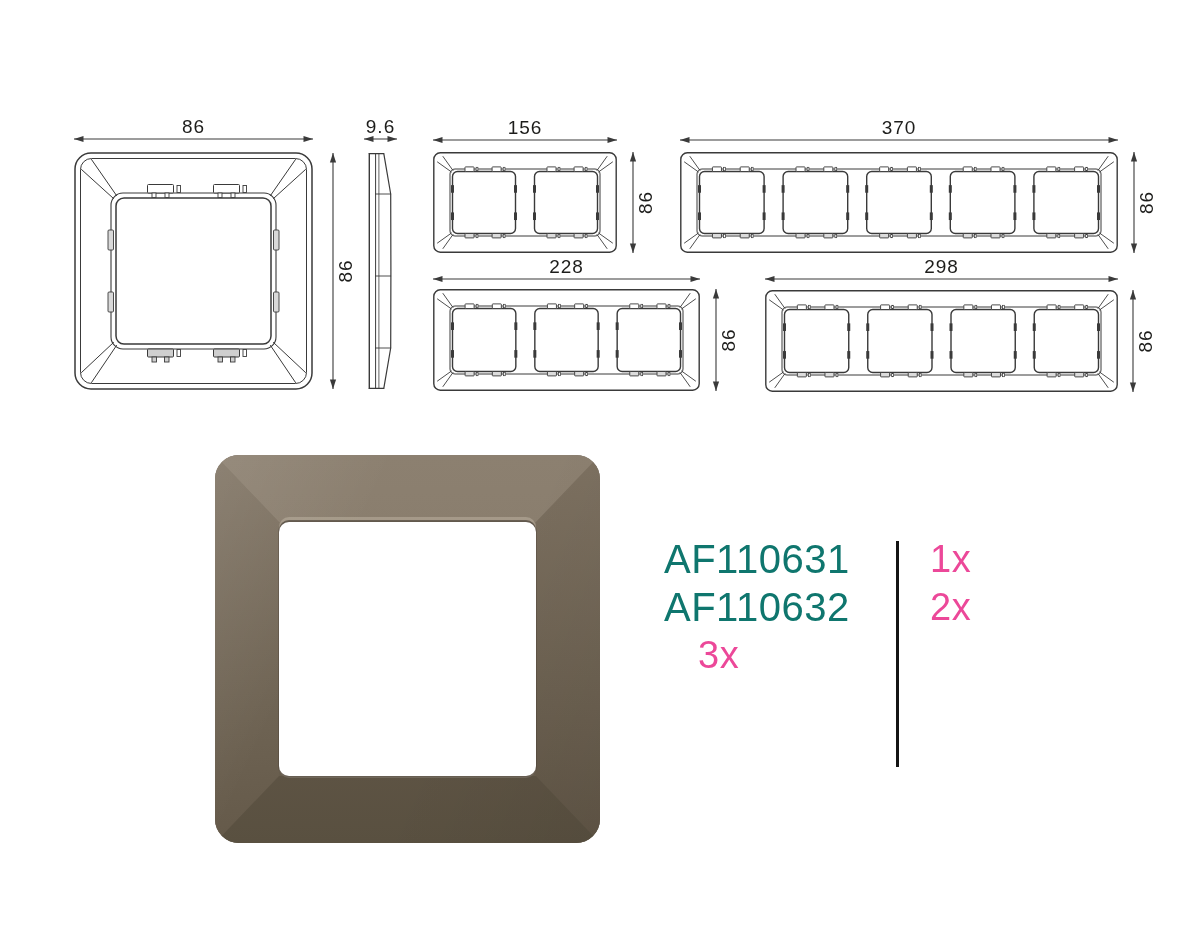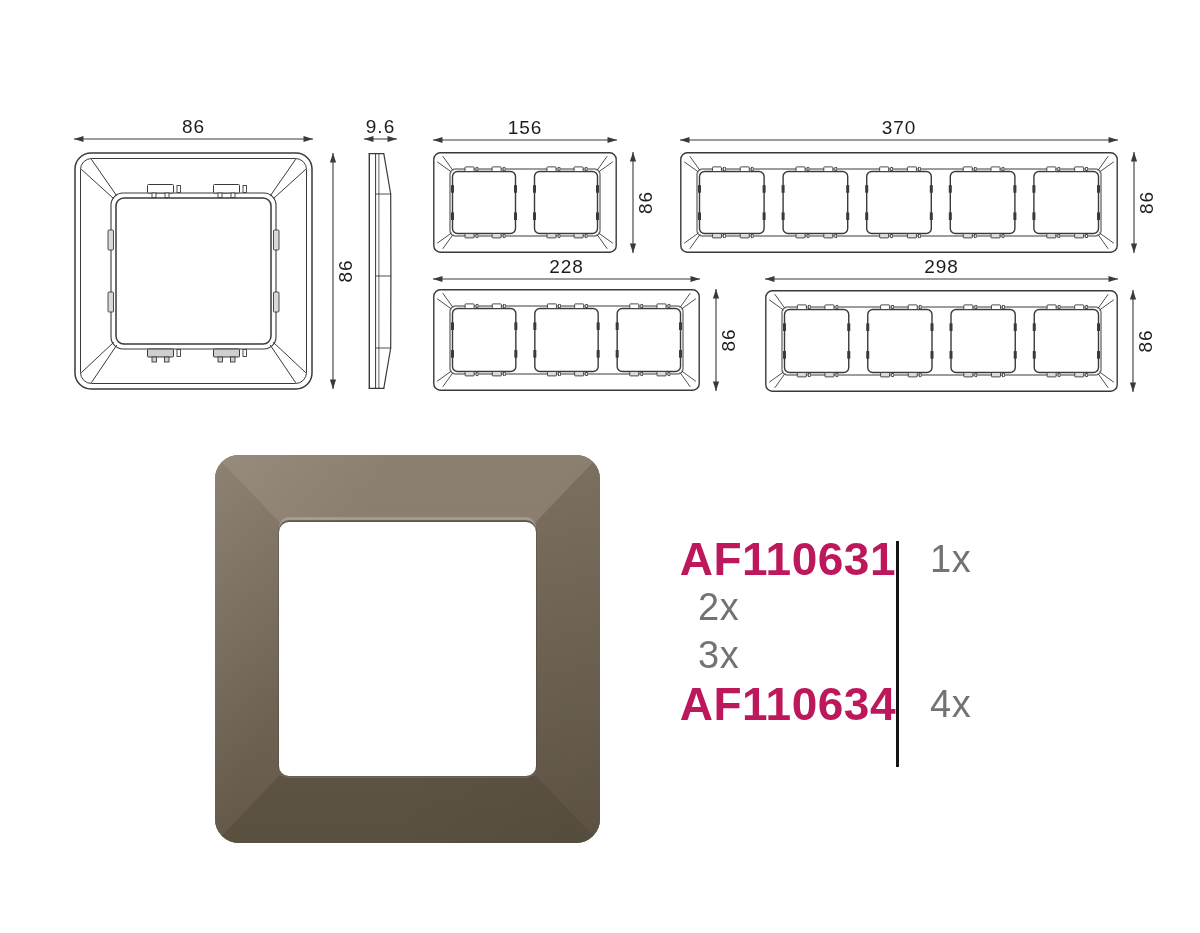--- a/index.html
+++ b/index.html
@@ -1,17 +1,17 @@
 <!DOCTYPE html>
 <html><head>
 <meta charset="utf-8">
 <style>
   html,body{margin:0;padding:0;background:#fff;}
   .canvas{position:relative;width:1200px;height:933px;background:#ffffff;overflow:hidden;
-          font-family:"Liberation Sans", sans-serif;text-align:right;}
+          font-family:"Liberation Sans", sans-serif;}
   .drawings svg{position:absolute;overflow:visible;}
   #dims-overlay{position:absolute;left:0;top:0;pointer-events:none;}
 
   
   .product{position:absolute;left:215px;top:455px;width:385px;height:388px;border-radius:24px;
            overflow:hidden;box-shadow:inset 0 0 0 1px rgba(70,62,50,0.45);}
   .pf-base{position:absolute;inset:0;
            background:linear-gradient(180deg,#85796a 0%,#7e7263 28%,#6f6454 62%,#5f5546 100%);}
   .pf-face{position:absolute;inset:0;}
   .pf-top{clip-path:polygon(0 0,100% 0,321px 67px,64px 67px);
@@ -25,22 +25,22 @@
   .pf-sheen{position:absolute;inset:0;
           background:linear-gradient(115deg,rgba(255,255,255,0.09) 0%,rgba(255,255,255,0) 32%,rgba(0,0,0,0) 60%,rgba(0,0,0,0.06) 100%);}
   .pf-window{position:absolute;left:64px;top:67px;width:257px;height:254px;background:#ffffff;
           border-radius:10px;
           box-shadow:0 -2px 0 rgba(45,38,29,0.5), 0 -5px 0 rgba(205,196,178,0.4),
                      0 2px 0 rgba(255,255,255,0.12), 0 0 0 1px rgba(56,48,38,0.28);}
 
   
   .parts{position:absolute;left:664px;top:535px;}
   .part-row{display:flex;align-items:center;height:48.4px;}
-  .part-code{display:inline-block;width:232px;font-size:46px;color:#be185d;letter-spacing:0.5px;white-space:nowrap;font-weight:bold;}
-  .part-qty{display:inline-block;margin-left:34px;font-size:38px;color:#737373;letter-spacing:0.5px;white-space:nowrap;}
+  .part-code{display:inline-block;width:232px;font-size:40px;color:#0f766e;letter-spacing:0.5px;white-space:nowrap;}
+  .part-qty{display:inline-block;margin-left:34px;font-size:38px;color:#ec4899;letter-spacing:0.5px;white-space:nowrap;}
   .parts-divider{position:absolute;left:896px;top:541px;width:3px;height:226px;background:#141414;}
 </style>
 </head>
 <body>
 
 <div class="canvas">
 
   <div class="drawings">
     <svg width="239" height="238" viewBox="0 0 239 238" style="left: 74px; top: 152px;">
         <rect x="1" y="1" width="237" height="236" rx="16" ry="16" fill="#fff" stroke="#3a3a3a" stroke-width="1.5"></rect>
@@ -396,25 +396,22 @@
     <div class="pf-sheen"></div>
     <div class="pf-window"></div>
   </div>
 
   <div class="parts">
     <div class="part-row">
       <span class="part-code">AF110631</span>
       <span class="part-qty">1x</span>
     </div>
     <div class="part-row">
+      <span class="part-code">AF110632</span>
       <span class="part-qty">2x</span>
     </div>
     <div class="part-row">
       <span class="part-qty">3x</span>
     </div>
-    <div class="part-row">
-      <span class="part-code">AF110634</span>
-      <span class="part-qty">4x</span>
-    </div>
   </div>
   <div class="parts-divider"></div>
 
 </div>
 
 </body></html>

